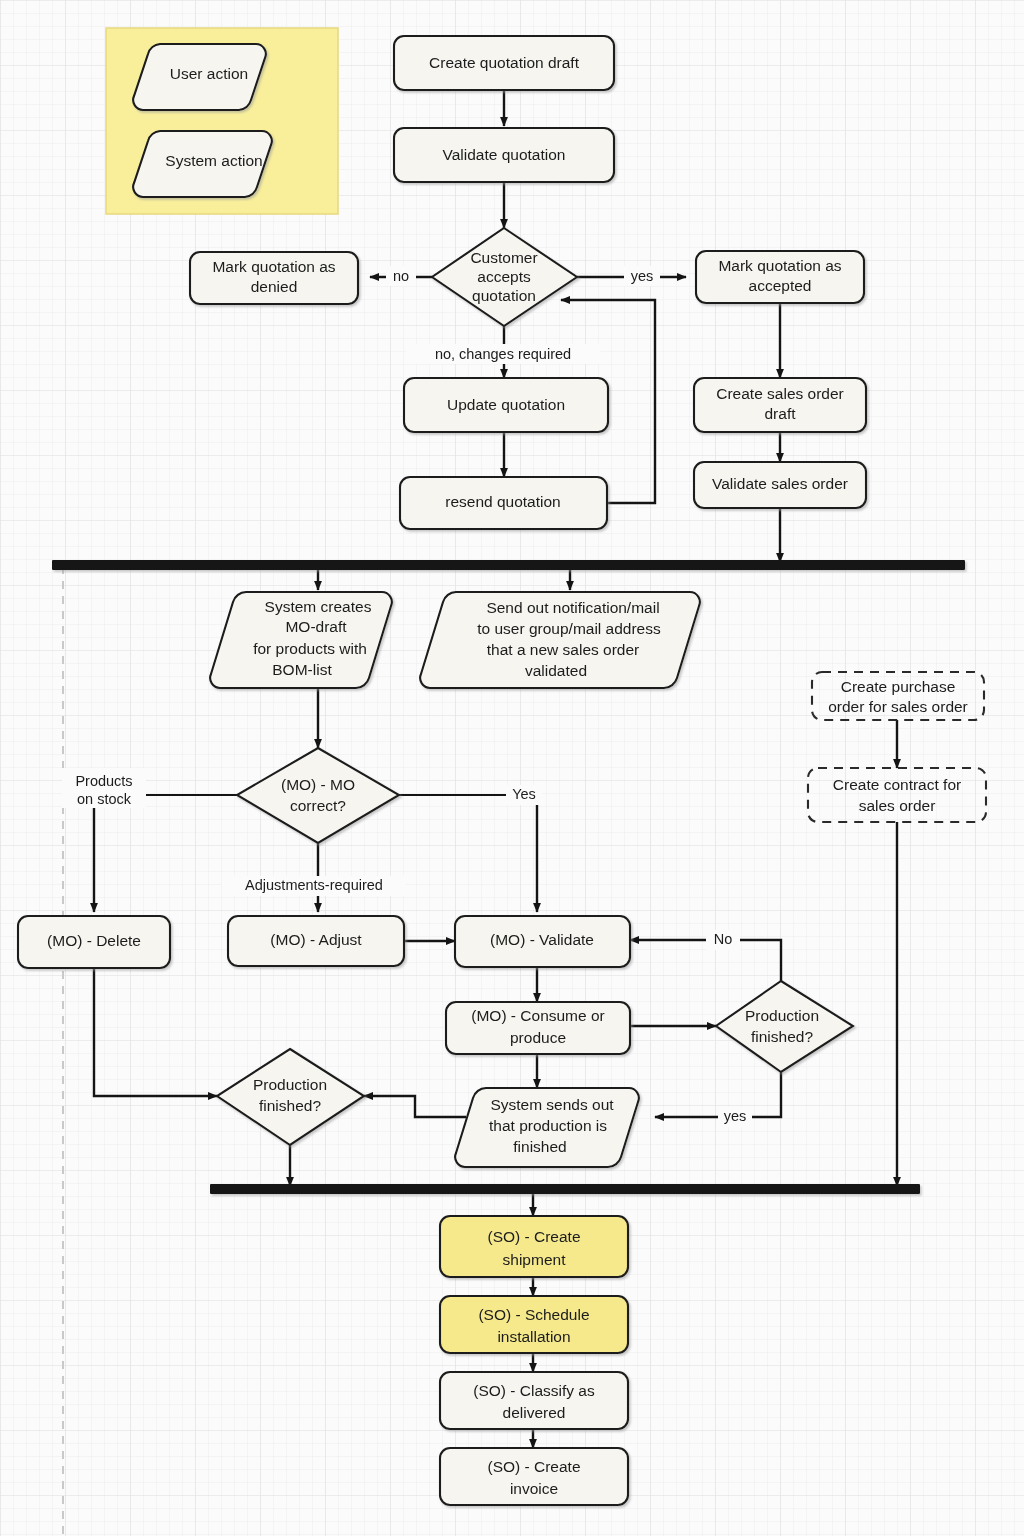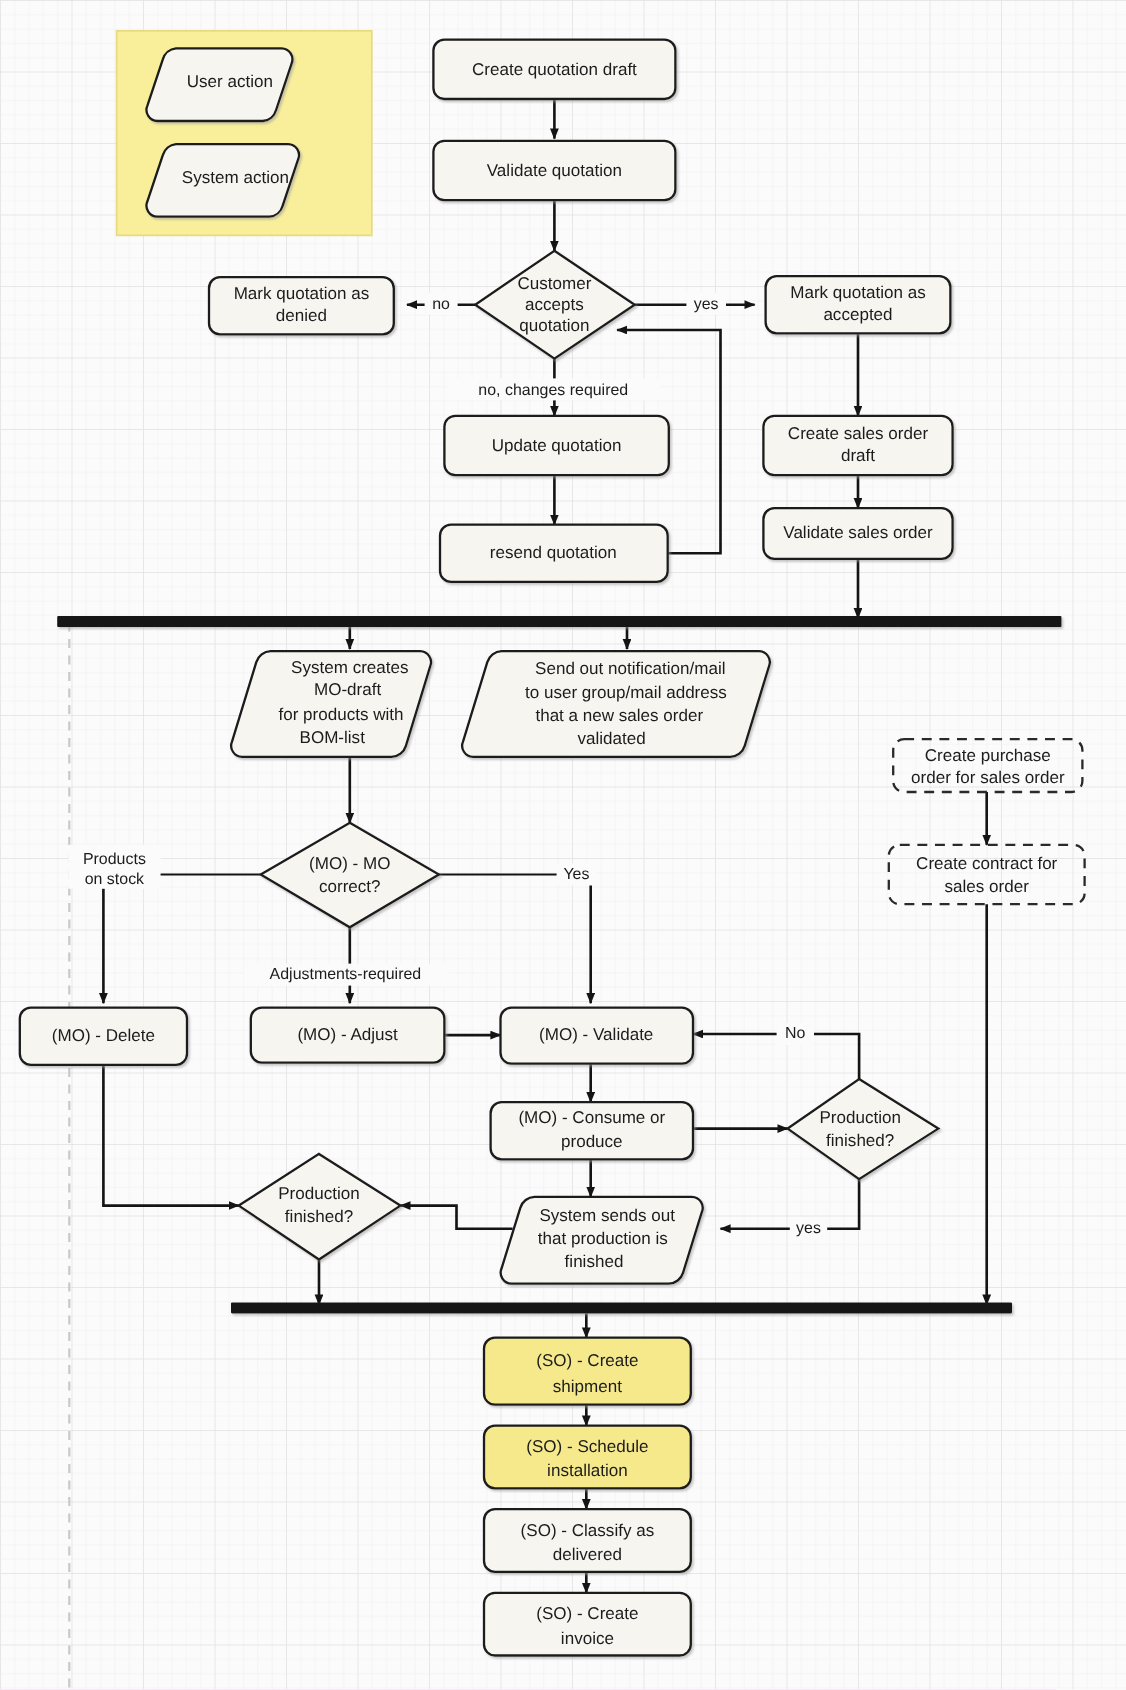--- a/index.html
+++ b/index.html
@@ -1,18 +1,18 @@
 <!DOCTYPE html>
 <html><head>
 <meta charset="utf-8">
 <style>
   html,body{margin:0;padding:0;background:#fafafa;}
   body{width:1024px;height:1536px;overflow:hidden;
        font-family:"Liberation Sans","DejaVu Sans",sans-serif;}
-  #stage{position:relative;width:960px;height:1536px;background:#f0abfc;}
+  #stage{position:relative;width:960px;height:1536px;background:#bef264;}
   svg#flow{position:absolute;top:0;left:0;width:1024px;height:1536px;display:block;}
   .nodeText{font-family:"Liberation Sans","DejaVu Sans",sans-serif;
             font-size:15.5px;fill:#1c1c1c;text-anchor:middle;dominant-baseline:middle;}
   .edgeText{font-family:"Liberation Sans","DejaVu Sans",sans-serif;
             font-size:14.5px;fill:#1c1c1c;text-anchor:middle;dominant-baseline:middle;}
   .shp{stroke:#1a1a1a;stroke-width:2.1;}
   .shp-dash{stroke:#2a2a2a;stroke-width:2.1;fill:none;stroke-dasharray:9 7;}
   .bar{fill:#141414;}
   .lnk{stroke:#141414;stroke-width:2.4;fill:none;}
   .lnk-thin{stroke:#141414;stroke-width:1.9;fill:none;}

